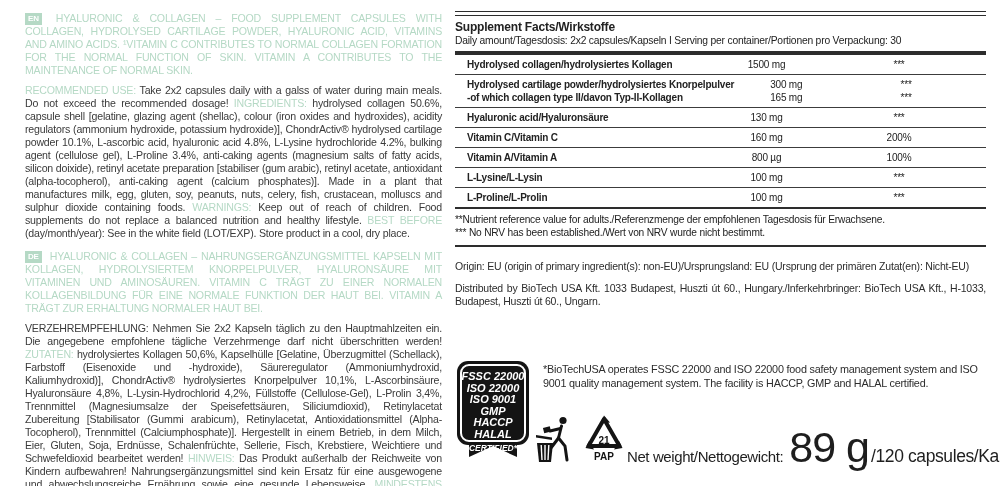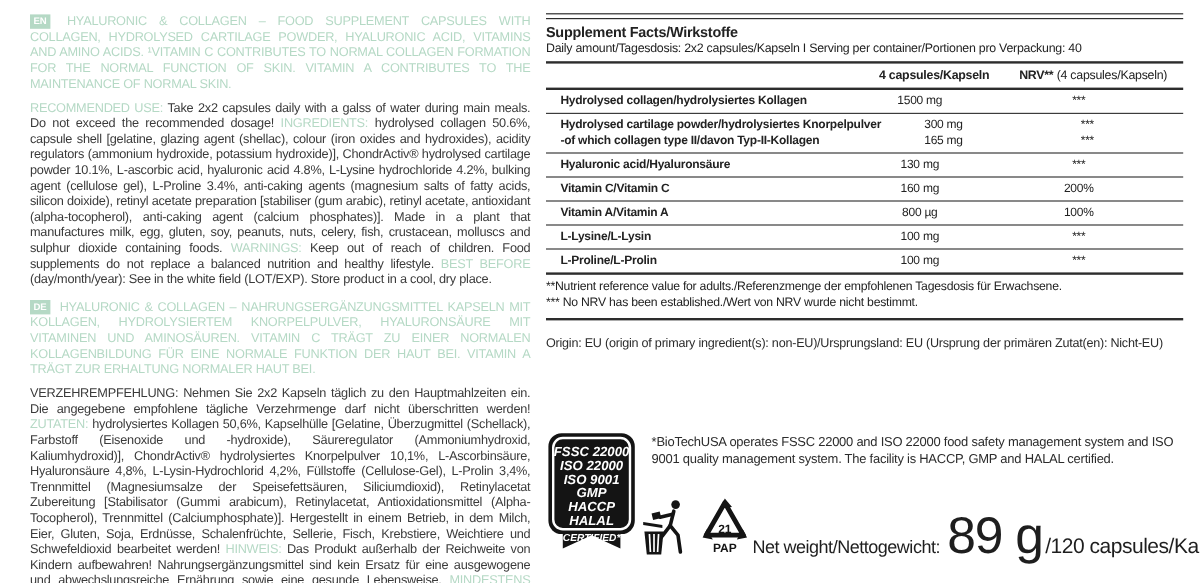--- a/index.html
+++ b/index.html
@@ -59,28 +59,23 @@
       <span>HYALURONIC &amp; COLLAGEN – NAHRUNGSERGÄNZUNGSMITTEL KAPSELN MIT KOLLAGEN, HYDROLYSIERTEM KNORPELPULVER, HYALURONSÄURE MIT VITAMINEN UND AMINOSÄUREN. VITAMIN C TRÄGT ZU EINER NORMALEN KOLLAGENBILDUNG FÜR EINE NORMALE FUNKTION DER HAUT BEI. VITAMIN A TRÄGT ZUR ERHALTUNG NORMALER HAUT BEI.</span>
     </p>
     <p class="p">
       <span class="dark">VERZEHREMPFEHLUNG: Nehmen Sie 2x2 Kapseln täglich zu den Hauptmahlzeiten ein. Die angegebene empfohlene tägliche Verzehrmenge darf nicht überschritten werden! </span><span class="green">ZUTATEN: </span><span class="dark">hydrolysiertes Kollagen 50,6%, Kapselhülle [Gelatine, Überzugmittel (Schellack), Farbstoff (Eisenoxide und -hydroxide), Säureregulator (Ammoniumhydroxid, Kaliumhydroxid)], ChondrActiv® hydrolysiertes Knorpelpulver 10,1%, L-Ascorbinsäure, Hyaluronsäure 4,8%, L-Lysin-Hydrochlorid 4,2%, Füllstoffe (Cellulose-Gel), L-Prolin 3,4%, Trennmittel (Magnesiumsalze der Speisefettsäuren, Siliciumdioxid), Retinylacetat Zubereitung [Stabilisator (Gummi arabicum), Retinylacetat, Antioxidationsmittel (Alpha-Tocopherol), Trennmittel (Calciumphosphate)]. Hergestellt in einem Betrieb, in dem Milch, Eier, Gluten, Soja, Erdnüsse, Schalenfrüchte, Sellerie, Fisch, Krebstiere, Weichtiere und Schwefeldioxid bearbeitet werden! </span><span class="green">HINWEIS: </span><span class="dark">Das Produkt außerhalb der Reichweite von Kindern aufbewahren! Nahrungsergänzungsmittel sind kein Ersatz für eine ausgewogene und abwechslungsreiche Ernährung sowie eine gesunde Lebensweise. </span><span class="green">MINDESTENS HALTBAR BIS </span>
     </p>
   </div>
 
   <div class="col-right">
     <div class="rule-double"></div>
     <div class="facts-title">Supplement Facts/Wirkstoffe</div>
-    <div class="facts-sub">Daily amount/Tagesdosis: 2x2 capsules/Kapseln I Serving per container/Portionen pro Verpackung: 40</div>
+    <div class="facts-sub">Daily amount/Tagesdosis: 2x2 capsules/Kapseln I Serving per container/Portionen pro Verpackung: 30</div>
     <div class="rule-thick"></div>
 
-    <div class="frow hdr">
-      <div class="c-name"></div>
-      <div class="c-amt" style="font-weight:bold">4 capsules/Kapseln</div>
-      <div class="c-nrv"><b>NRV**</b><span> (4 capsules/Kapseln)</span></div>
-    </div>
     <div class="rule-thick"></div>
 
     <div class="frow">
       <div class="c-name">Hydrolysed collagen/hydrolysiertes Kollagen</div>
       <div class="c-amt">1500 mg</div>
       <div class="c-nrv">***</div>
     </div>
     <div class="frow">
       <div class="c-name stack">
         <span>Hydrolysed cartilage powder/hydrolysiertes Knorpelpulver</span>
@@ -122,20 +117,21 @@
     </div>
     <div class="rule-thick"></div>
 
     <div class="fnotes">
       <div>**Nutrient reference value for adults./Referenzmenge der empfohlenen Tagesdosis für Erwachsene.</div>
       <div>*** No NRV has been established./Wert von NRV wurde nicht bestimmt.</div>
     </div>
     <div class="rule-thick"></div>
 
     <div class="origin-p">Origin: EU (origin of primary ingredient(s): non-EU)/Ursprungsland: EU (Ursprung der primären Zutat(en): Nicht-EU)</div>
+    <div class="dist-p">Distributed by BioTech USA Kft. 1033 Budapest, Huszti út 60., Hungary./Inferkehrbringer: BioTech USA Kft., H-1033, Budapest, Huszti út 60., Ungarn.</div>
   </div>
 
   <div class="bottom">
 
     <div class="cert-badge">
       <svg width="76" height="100" viewBox="0 0 76 100" xmlns="http://www.w3.org/2000/svg">
         <polygon points="14,72 62,72 62,97 38,86 14,97" fill="#141414"></polygon>
         <rect x="2" y="1" width="72" height="84" rx="11" fill="#141414"></rect>
         <rect x="6" y="5" width="64" height="76" rx="8" fill="none" stroke="#ffffff" stroke-width="2"></rect>
         <g fill="#ffffff" font-family="Liberation Sans, sans-serif" font-weight="bold" font-style="italic" text-anchor="middle">

